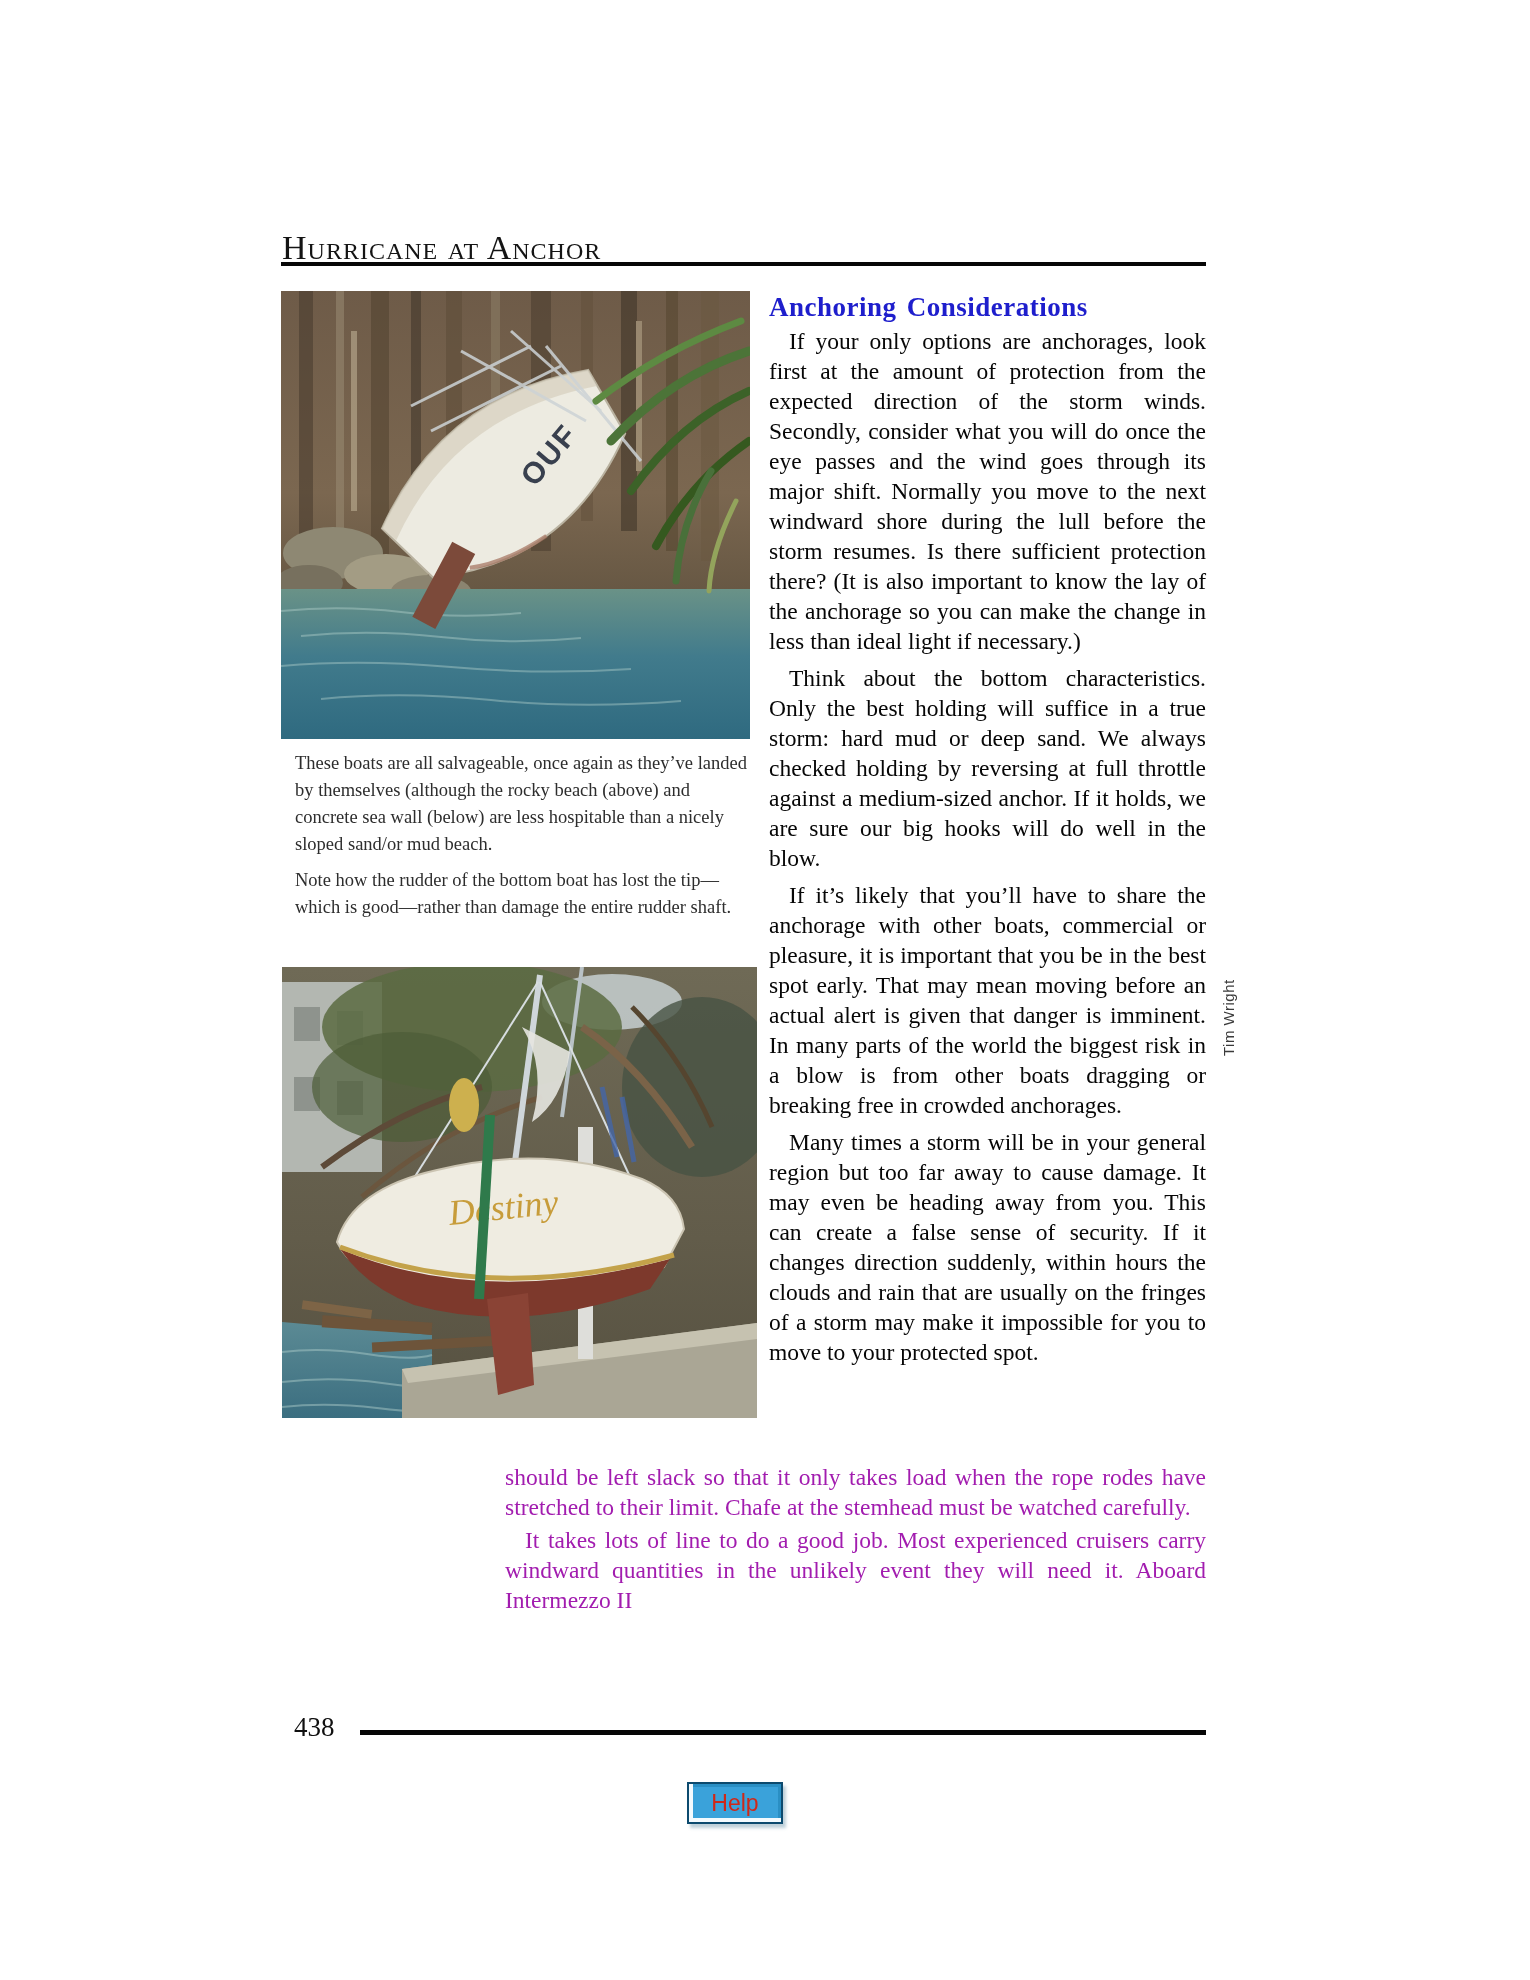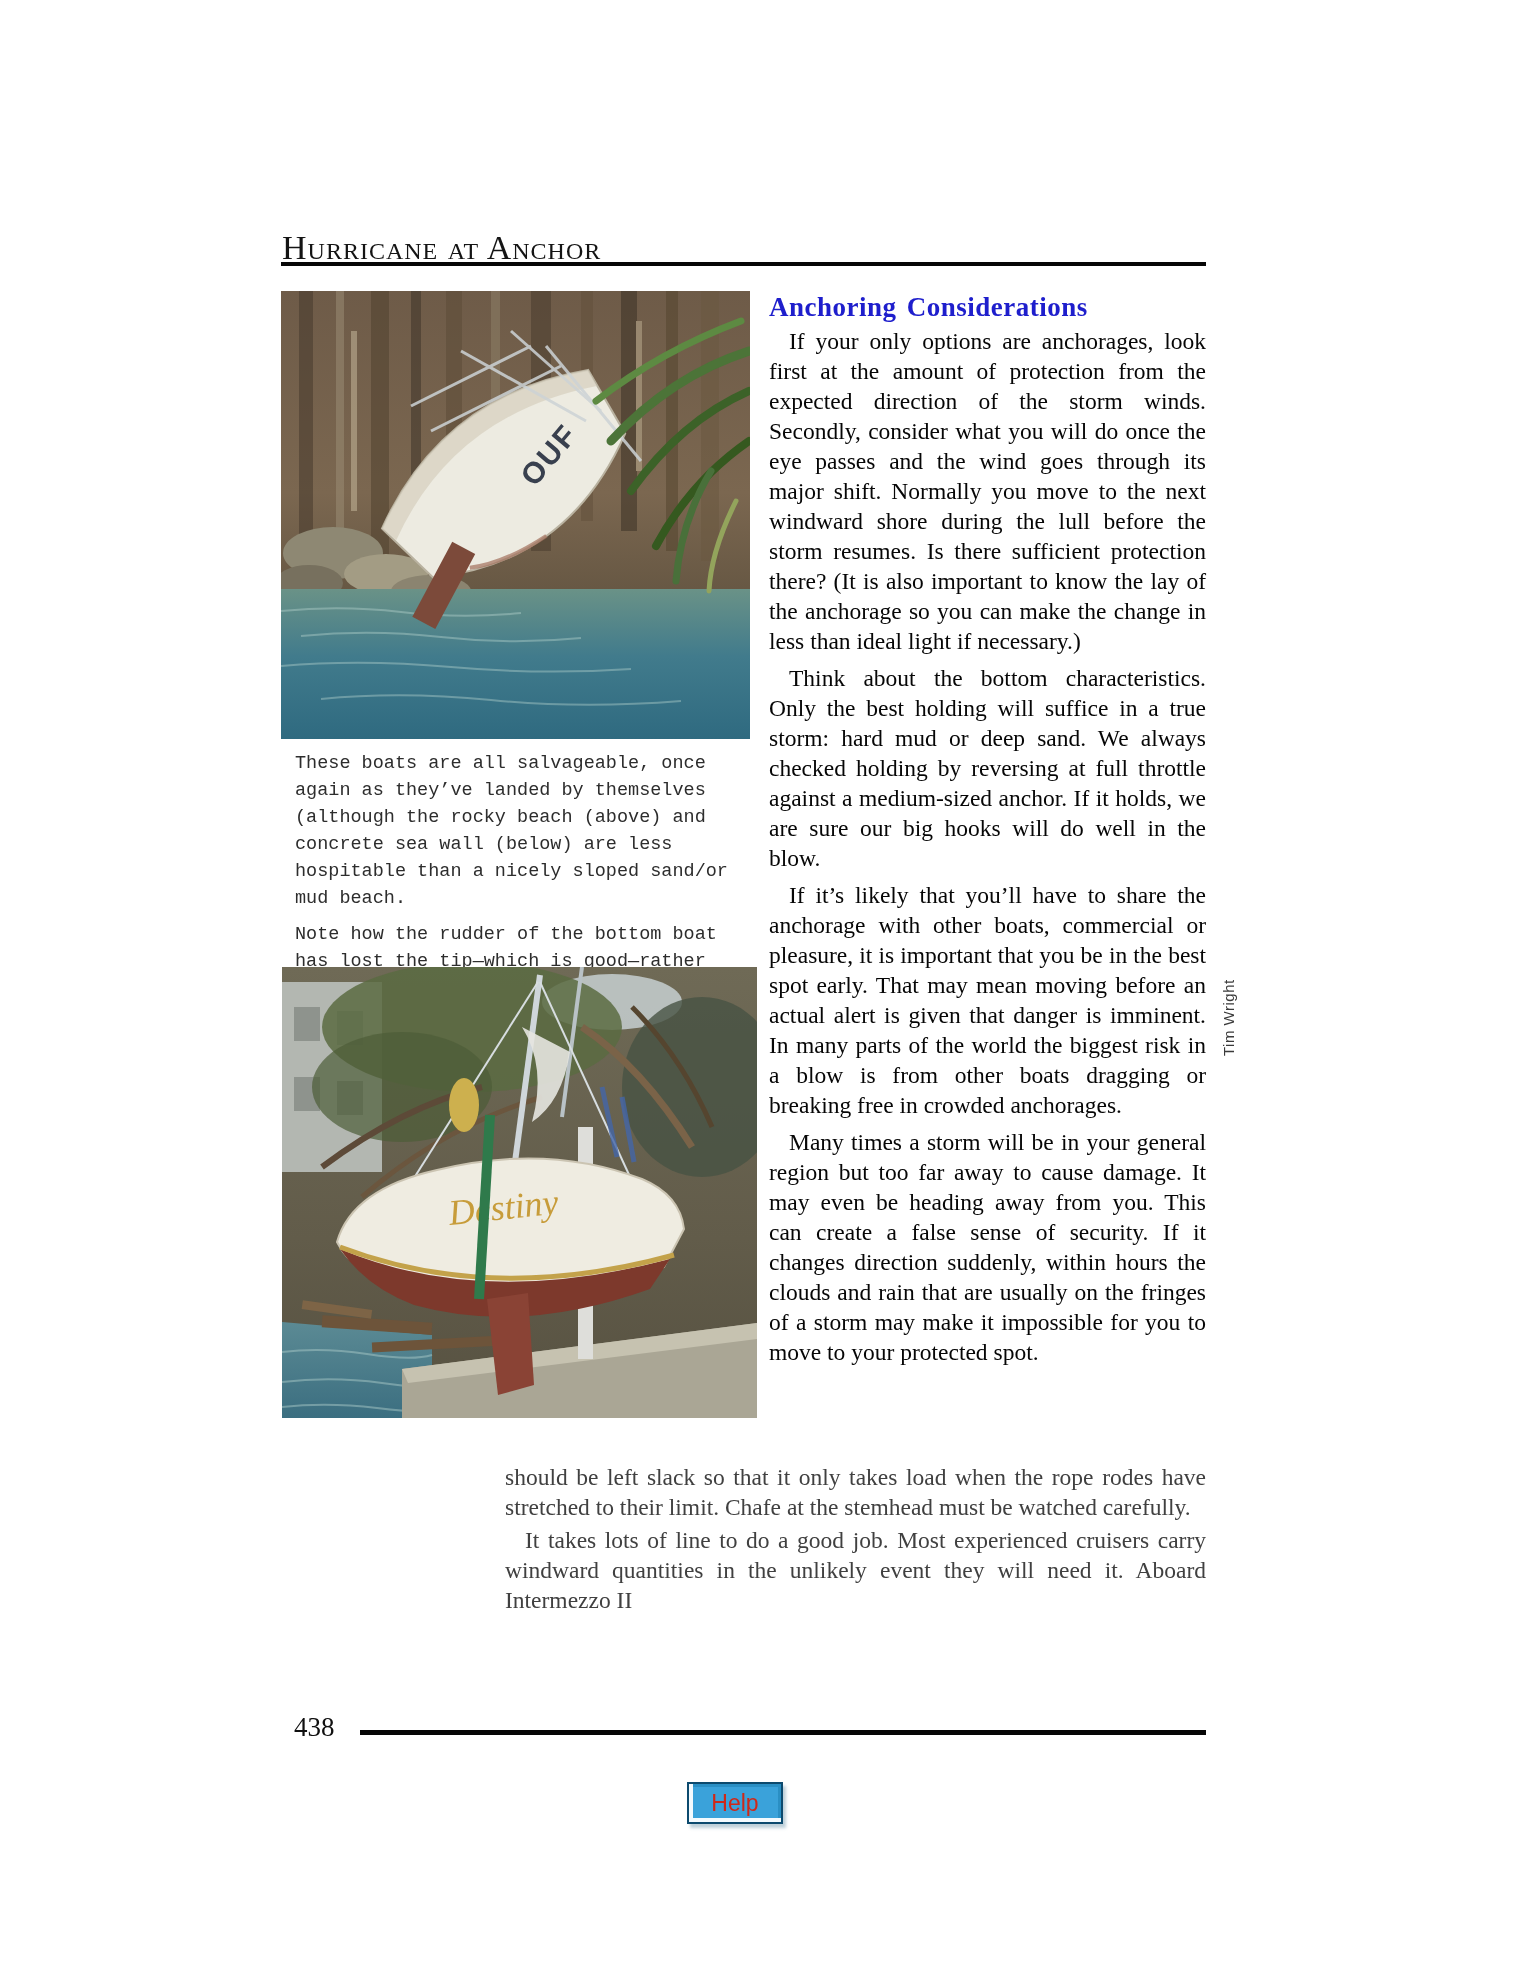--- a/index.html
+++ b/index.html
@@ -22,37 +22,37 @@
   .header-rule{
     position:absolute;left:281px;top:262px;width:925px;height:4px;
     background:#060606;
   }
   .photo{position:absolute;margin:0;overflow:hidden;}
   .photo svg{position:absolute;left:0;top:0;width:100%;height:100%;display:block;}
   .photo1{left:281px;top:291px;width:469px;height:448px;}
   .photo2{left:282px;top:967px;width:475px;height:451px;}
   .caption{
     position:absolute;left:295px;top:750px;width:462px;
-    font-family:Liberation Mono, monospace;
+    font-family:Liberation Serif, serif;
     font-size:18.5px;line-height:27px;color:#2d2d2d;
   }
   .caption p{margin:0 0 9px 0;}
   .column{
     position:absolute;left:769px;top:292px;width:437px;
     font-size:23.5px;line-height:30px;text-align:justify;color:#060606;
   }
   .article-heading{
     margin:0 0 4px 0;
     font-size:27px;font-weight:bold;color:#1e1ecc;
     letter-spacing:0.5px;word-spacing:3px;text-align:left;
   }
   .column p{margin:0 0 7px 0;text-indent:20px;}
   .bottom-block{
     position:absolute;left:505px;top:1462px;width:701px;
-    font-size:23.5px;line-height:30px;text-align:justify;color:#404040;
+    font-size:23.5px;line-height:30px;text-align:justify;color:#a21caf;
   }
   .bottom-block p{margin:0 0 3px 0;}
   .bottom-block p.indent{text-indent:20px;}
   .credit{
     position:absolute;left:1220px;top:1056px;
     transform:rotate(-90deg);transform-origin:0 0;
     font-family:"Liberation Sans","DejaVu Sans",sans-serif;
     font-size:15px;color:#3a3a3a;letter-spacing:0.5px;
     white-space:nowrap;
   }

